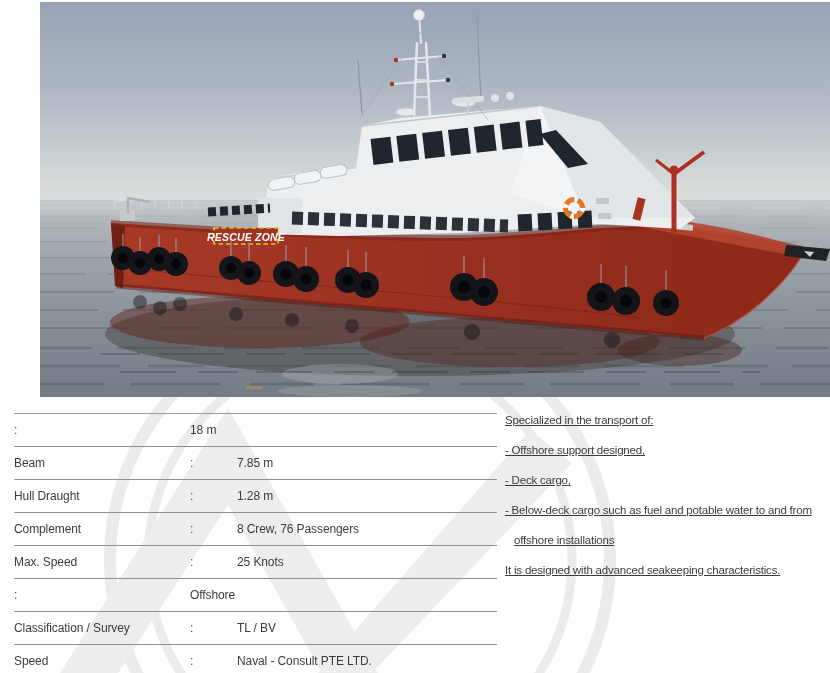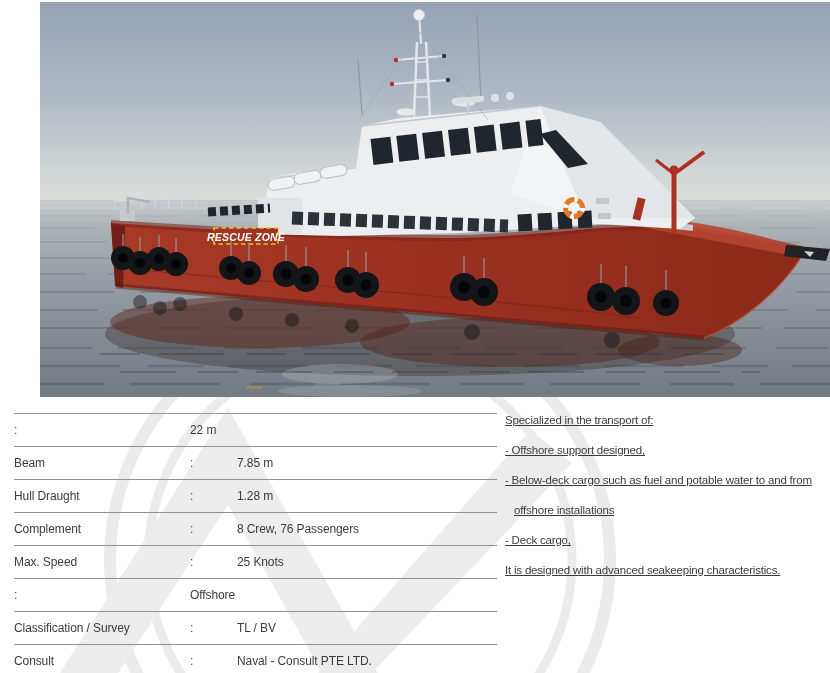--- a/index.html
+++ b/index.html
@@ -264,21 +264,21 @@
             <circle cx="586" cy="299" r="6"></circle>
           <circle cx="626" cy="301" r="5.5"></circle>
         </g>
       </g>
     </svg>
   </div>
 
   <div class="specs">
     <div class="spec-row">
       <span class="col">:</span>
-      <span class="val">22 m</span>
+      <span class="val">18 m</span>
     </div>
     <div class="spec-row">
       <span class="lbl">Beam</span>
       <span class="col">:</span>
       <span class="val">7.85 m</span>
     </div>
     <div class="spec-row">
       <span class="lbl">Hull Draught</span>
       <span class="col">:</span>
       <span class="val">1.28 m</span>
@@ -296,27 +296,27 @@
     <div class="spec-row">
       <span class="col">:</span>
       <span class="val">Offshore</span>
     </div>
     <div class="spec-row">
       <span class="lbl">Classification / Survey</span>
       <span class="col">:</span>
       <span class="val">TL / BV</span>
     </div>
     <div class="spec-row">
-      <span class="lbl">Consult</span>
+      <span class="lbl">Speed</span>
       <span class="col">:</span>
       <span class="val">Naval - Consult PTE LTD.</span>
     </div>
   </div>
 
   <div class="desc">
     <p>Specialized in the transport of:</p>
     <p class="bullet">- Offshore support designed,</p>
+    <p class="bullet">- Deck cargo,</p>
     <p class="bullet">- Below-deck cargo such as fuel and potable water to and from offshore installations</p>
-    <p class="bullet">- Deck cargo,</p>
     <p>It is designed with advanced seakeeping characteristics.</p>
   </div>
 
 </div>
 
 </body></html>

